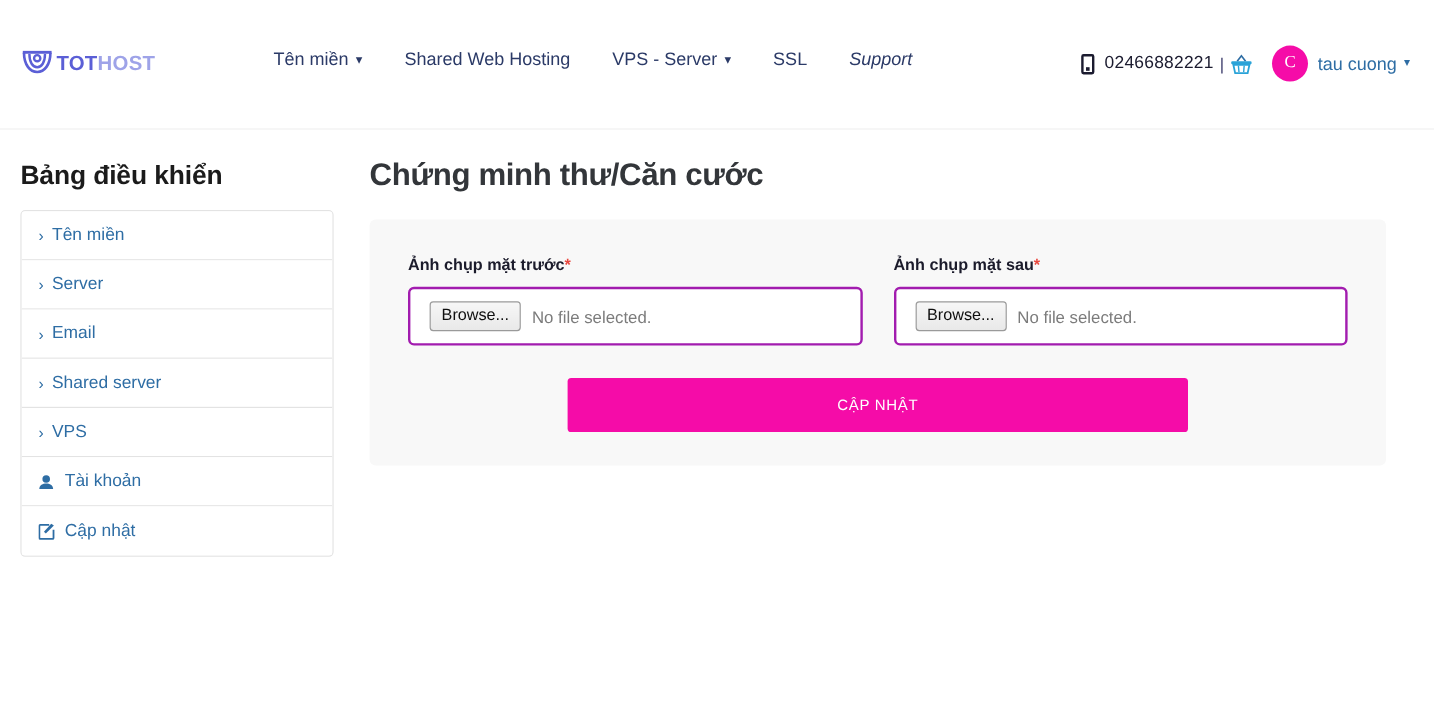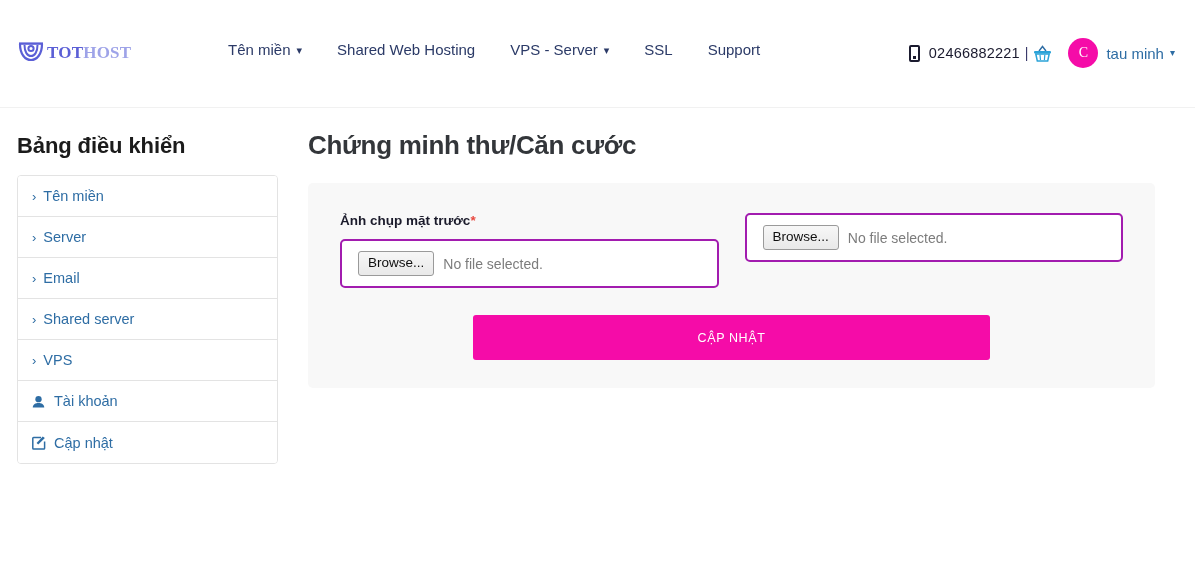--- a/index.html
+++ b/index.html
@@ -21,39 +21,38 @@
   .logo {
     position: absolute;
     left: 18px; top: 38px;
     display: flex; align-items: center;
     height: 28px;
   }
   .logo-mark { width: 26px; height: 22px; margin-right: 3px; display: block; }
   .logo-text {
     font-size: 17px; font-weight: bold; letter-spacing: 0.2px;
     line-height: 1;
-    font-family: Liberation Serif, serif;
   }
   .logo-tot { color: #5b5fd6; }
   .logo-host { color: #9ea3e8; }
 
   .mainnav {
     position: absolute;
     left: 228px; top: 41px;
     display: flex; align-items: center;
   }
   .mainnav a {
     color: #2b3a67;
     font-size: 15px;
     text-decoration: none;
     margin-right: 35px;
     white-space: nowrap;
     display: inline-flex; align-items: center;
   }
-  .mainnav a:last-child { margin-right: 0; }
+  .mainnav a:last-child { margin-right: 0; font-style: italic; }
   .caret {
     display: inline-block;
     margin-left: 6px;
     font-size: 11px;
     line-height: 1;
     transform: translateY(1px);
   }
 
   .userbar {
     position: absolute;
@@ -257,21 +256,21 @@
     <span class="cart-icon">
       <svg viewBox="0 0 19 17" width="19" height="17" xmlns="http://www.w3.org/2000/svg">
         <path d="M6 6 L9.5 1.5 L13 6" fill="none" stroke="#2e6da4" stroke-width="1.4"></path>
         <rect x="1" y="6" width="17" height="2.6" rx="1" fill="#2aa3d8"></rect>
         <path d="M2.8 9 L4.3 16 L14.7 16 L16.2 9 Z" fill="none" stroke="#2aa3d8" stroke-width="1.5"></path>
         <path d="M7 9.8 L7.5 15" stroke="#2aa3d8" stroke-width="1.2"></path>
         <path d="M11.8 9.8 L11.4 15" stroke="#2aa3d8" stroke-width="1.2"></path>
       </svg>
     </span>
     <span class="avatar">C</span>
-    <span class="username">tau minh</span>
+    <span class="username">tau cuong</span>
     <span class="username-caret">▾</span>
   </div>
 
 </div>
 
 <div class="page">
 
   <aside class="sidebar">
     <h2 class="sidebar-title">Bảng điều khiển</h2>
 
@@ -339,20 +338,23 @@
           <label class="field-label">
             <span>Ảnh chụp mặt trước</span><span class="req">*</span>
           </label>
           <div class="filebox">
             <button class="browse-btn">Browse...</button>
             <span class="file-status">No file selected.</span>
           </div>
         </div>
 
         <div class="field">
+          <label class="field-label">
+            <span>Ảnh chụp mặt sau</span><span class="req">*</span>
+          </label>
           <div class="filebox">
             <button class="browse-btn">Browse...</button>
             <span class="file-status">No file selected.</span>
           </div>
         </div>
 
       </div>
 
       <button class="submit-btn">CẬP NHẬT</button>
 

